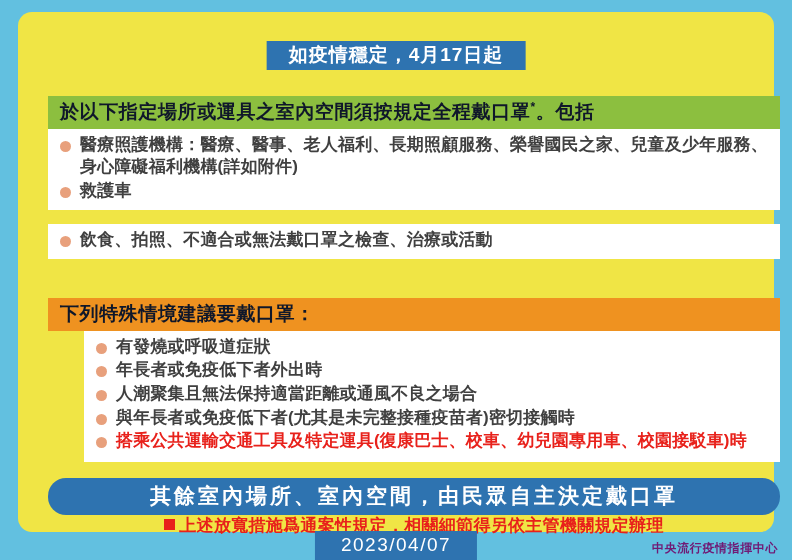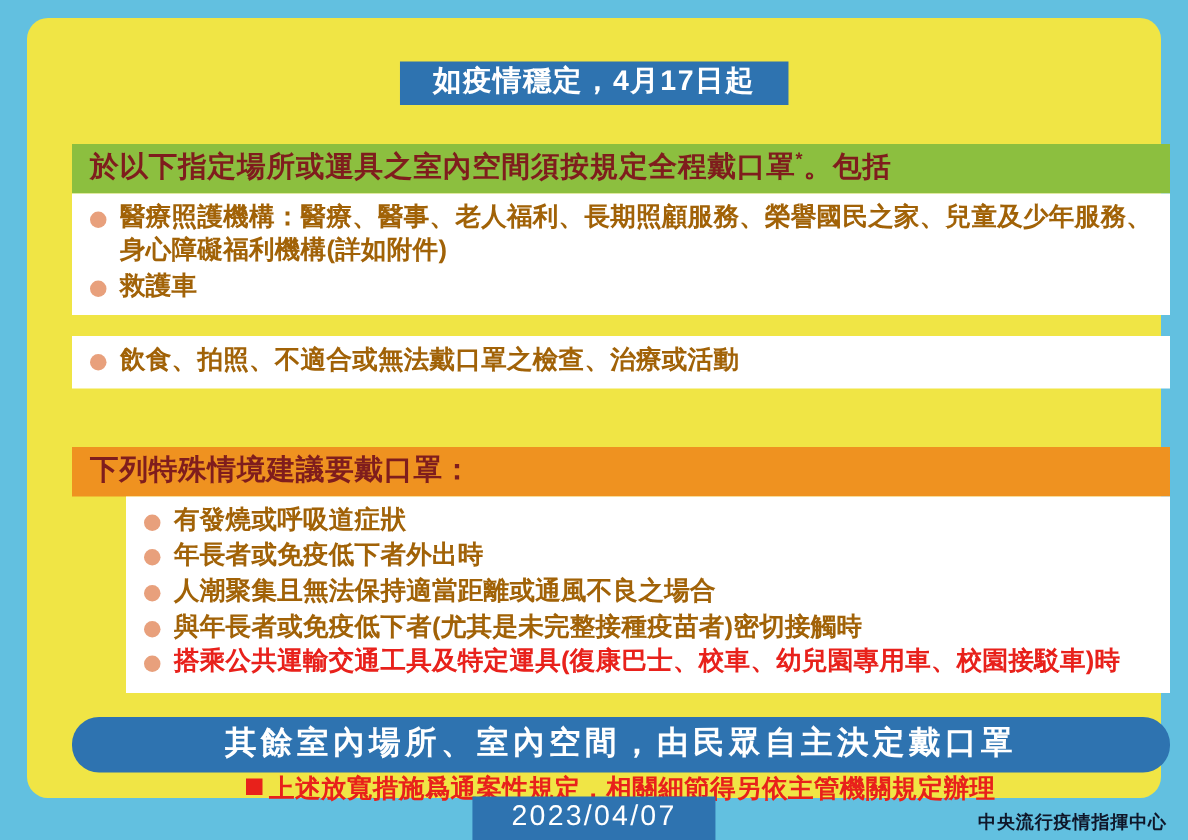--- a/index.html
+++ b/index.html
@@ -77,21 +77,21 @@
   }
 
   
   .section {
     position: absolute;
     left: 30px;
     width: 732px;
     box-sizing: border-box;
   }
   .sec-head {
-    color: #7f1d1d;
+    color: #0f172a;
     font-weight: bold;
     font-size: 19px;
     letter-spacing: 0.6px;
     padding: 4px 10px 5px 12px;
     line-height: 1.25;
     box-sizing: border-box;
     white-space: nowrap;
   }
   .sec-head.green  { background: #8cbf3f; }
   .sec-head.orange { background: #ef9220; }
@@ -105,21 +105,21 @@
   ul.blist {
     list-style: none;
     margin: 0;
     padding: 0;
   }
   ul.blist > li {
     position: relative;
     padding-left: 22px;
     font-size: 17px;
     font-weight: bold;
-    color: #a16207;
+    color: #404040;
     line-height: 1.33;
     margin: 0 0 1px 0;
     letter-spacing: 0.2px;
   }
   ul.blist > li::before {
     content: "";
     position: absolute;
     left: 2px;
     top: 7px;
     width: 11px;
@@ -190,21 +190,21 @@
     padding: 3px 26px 4px 26px;
     white-space: nowrap;
     z-index: 6;
   }
 
   
   .agency {
     position: absolute;
     right: 14px;
     bottom: 3px;
-    color: #0f172a;
+    color: #701a75;
     font-size: 12px;
     font-weight: bold;
     letter-spacing: 0.6px;
     white-space: nowrap;
     z-index: 6;
     text-align: center;
   }
 </style>
 </head>
 <body>

